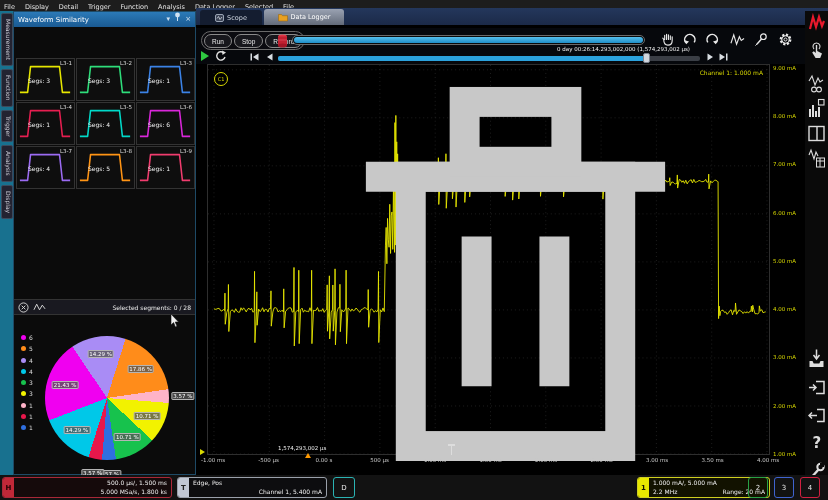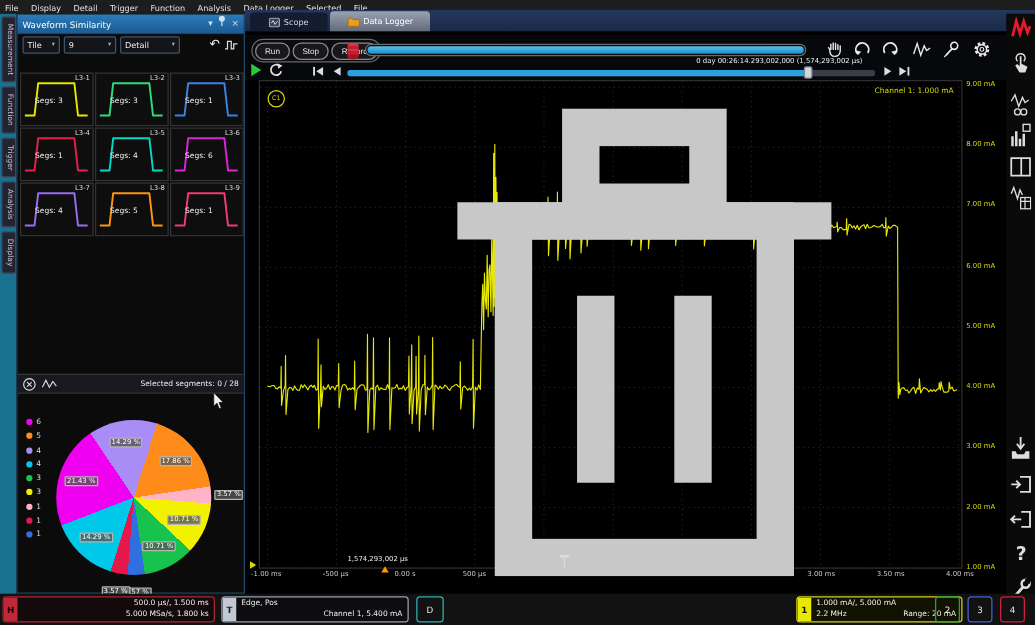--- a/index.html
+++ b/index.html
@@ -101,38 +101,20 @@
 
   <div id="wa">
     <div id="wa-title">
       <span class="t">Waveform Similarity</span>
       <span class="tb-ic">▾</span>
       <span class="tb-ic"><svg width="7" height="9" viewBox="0 0 7 9">
             <circle cx="3.5" cy="3" r="2.4" fill="#cfe2f2"></circle>
             <rect x="3" y="5" width="1" height="4" fill="#cfe2f2"></rect>
           </svg></span>
       <span class="tb-ic">×</span>
-    </div>
-    <div class="wa-row" style="left:4px;top:17px;right:4px;height:14px">
-      <div class="dd" style="width:30px">
-          <span>Tile</span>
-          <span class="car">▾</span>
-        </div>
-      <div class="dd" style="width:42px">
-          <span>9</span>
-          <span class="car">▾</span>
-        </div>
-      <div class="dd" style="width:48px">
-          <span>Detail</span>
-          <span class="car">▾</span>
-        </div>
-      <span style="margin-left:auto;color:#eee;font-size:10px;line-height:10px">↶</span>
-      <svg width="12" height="10" viewBox="0 0 12 10">
-          <path d="M1 8 h2 v-6 h3 v6 h2 v-4 h3" fill="none" stroke="#ddd" stroke-width="1"></path>
-        </svg>
     </div>
     <div id="seg-grid">
         <div class="tile">
           <svg viewBox="0 0 59 43" preserveAspectRatio="none">
             <path d="M3 35 H11 L14 8 H44 L47 35 H55" fill="none" stroke="#e6e600" stroke-width="1.6" stroke-linejoin="round"></path>
           </svg>
           <span class="tl">L3-1</span>
           <span class="tc">Segs: 3</span>
         </div>
         <div class="tile">

